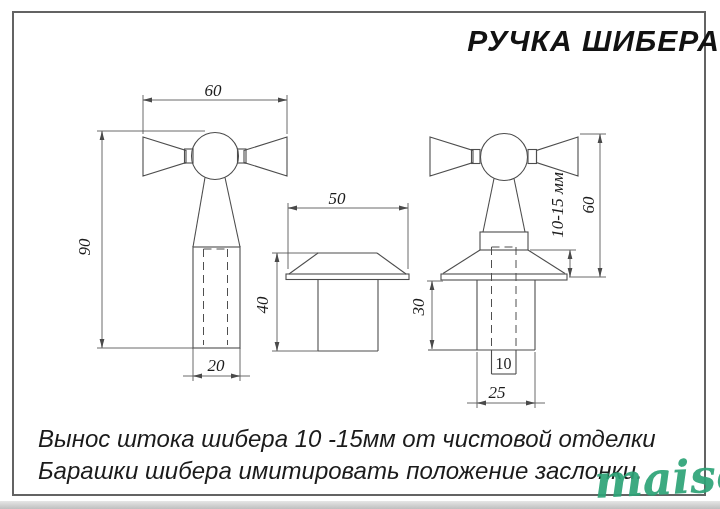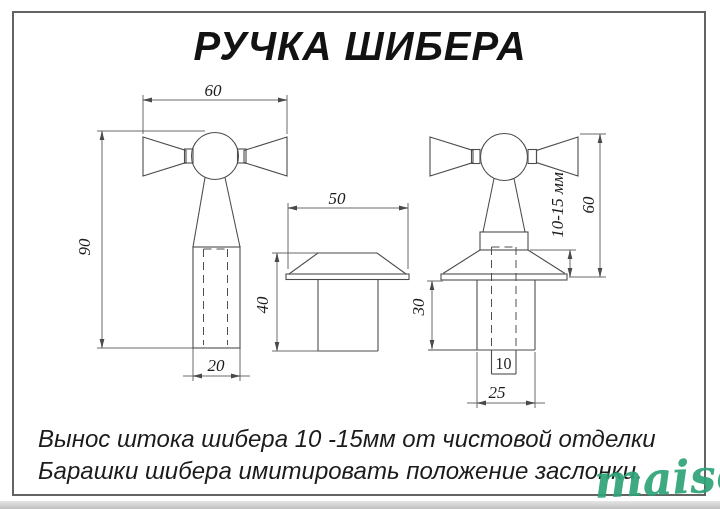--- a/index.html
+++ b/index.html
@@ -5,23 +5,23 @@
   html,body { margin:0; padding:0; }
   body {
     width:720px; height:509px; position:relative; overflow:hidden;
     background:#ffffff; font-family:"Liberation Sans", sans-serif;
   }
   .frame {
     position:absolute; left:12px; top:11px; width:694px; height:485px;
     border:2px solid #636363; box-sizing:border-box; background:#fff;
   }
   .title {
-    position:absolute; left:0; top:24px; width:720px; text-align:center;
+    position:absolute; left:0; top:24px; width:720px; text-align:right;
     font-family:"Liberation Sans", sans-serif; font-style:italic; font-weight:bold;
-    font-size:40px; letter-spacing:1px; color:#121212; white-space:nowrap;
+    font-size:30px; letter-spacing:1px; color:#121212; white-space:nowrap;
   }
   svg.drawing { position:absolute; left:0; top:0; }
   .dimtext {
     font-family:"Liberation Serif", serif; font-style:italic;
     font-size:17px; fill:#1c1c1c;
   }
   .dimtext-upright {
     font-family:"Liberation Serif", serif; font-style:normal;
     font-size:16px; fill:#1c1c1c;
   }

